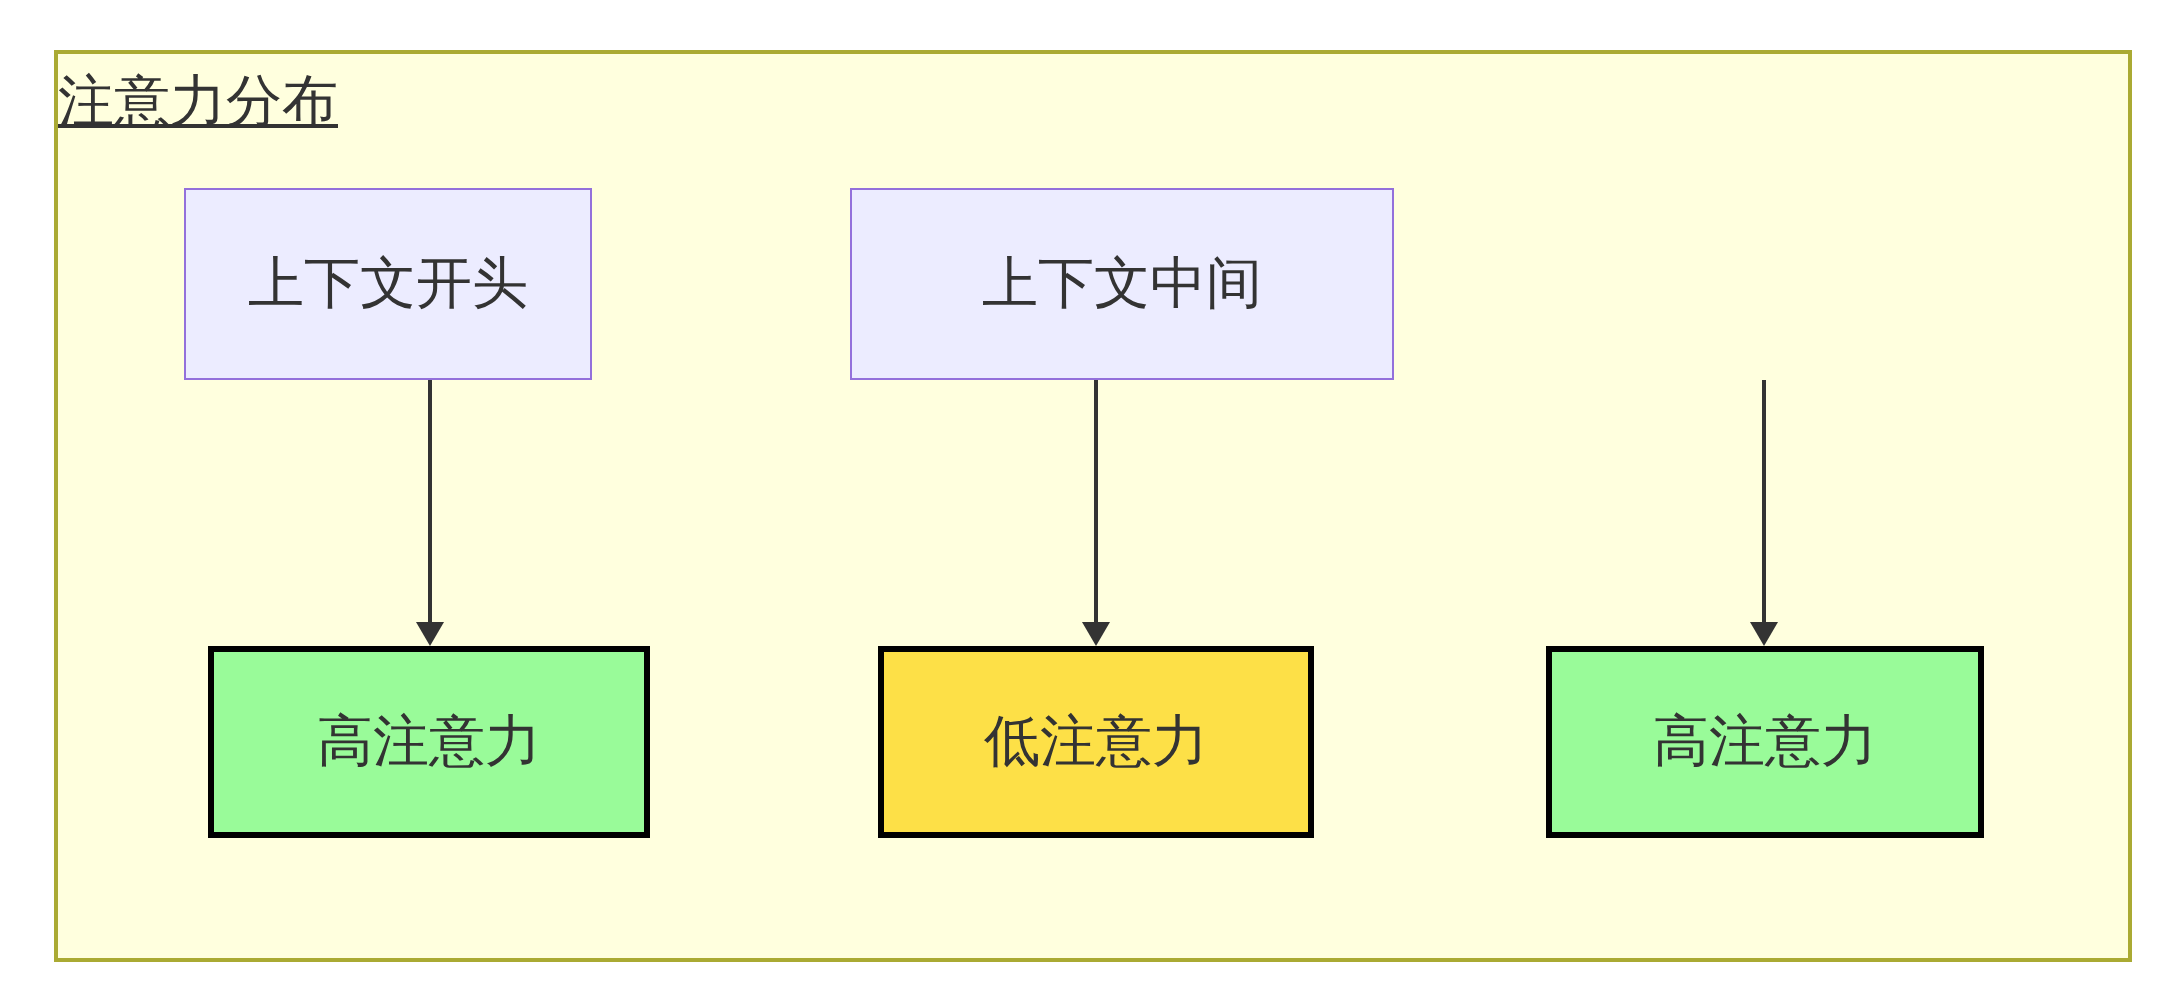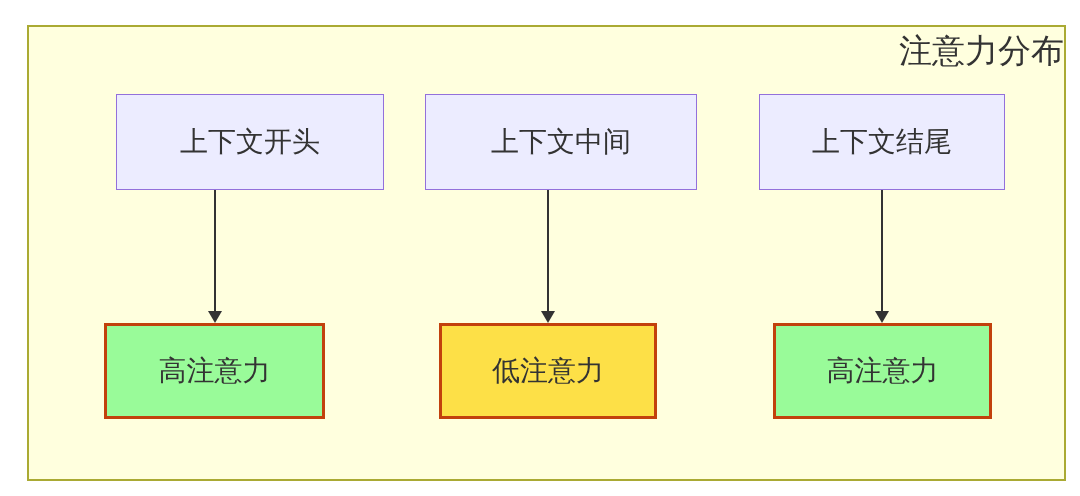--- a/index.html
+++ b/index.html
@@ -23,50 +23,51 @@
     height: 456px;
     box-sizing: border-box;
     background: #ffffde;
     border: 2px solid #aaaa33;
   }
   .diagram-title {
     position: absolute;
     top: 8px;
     left: 0;
     right: 0;
-    text-align: right;
-    font-size: 33px;
+    text-align: left;
+    font-size: 28px;
     line-height: 32px;
     color: #333333;
     white-space: nowrap;
+    text-decoration: underline;
   }
   .node {
     position: absolute;
     height: 96px;
     box-sizing: border-box;
     display: flex;
     align-items: center;
     justify-content: center;
     font-size: 28px;
     color: #333333;
     white-space: nowrap;
   }
   .node.src {
     top: 67px;
     background: #ECECFF;
     border: 1.5px solid #9370DB;
   }
   .node.tgt {
     top: 296px;
-    border: 3px solid #c2410c;
+    border: 3px solid #000000;
   }
   .node.tgt.high { background: #99fb99; }
   .node.tgt.low  { background: #fde047; }
 
-  #src-1 { left: 63px;  width: 268px; margin-left: 24px; }
+  #src-1 { left: 63px;  width: 204px; }
   #src-2 { left: 396px; width: 272px; }
   #src-3 { left: 730px; width: 246px; }
   #tgt-1 { left: 75px;  width: 221px; }
   #tgt-2 { left: 410px; width: 218px; }
   #tgt-3 { left: 744px; width: 219px; }
 
   .arrow {
     position: absolute;
     top: 163px;
     width: 14px;
@@ -97,21 +98,20 @@
 </head>
 <body>
 
 <div class="stage">
   <div class="diagram-container">
 
     <div class="diagram-title">注意力分布</div>
 
     <div class="node src" id="src-1">上下文开头</div>
     <div class="node src" id="src-2">上下文中间</div>
-    <div class="node src" id="src-3">上下文结尾</div>
 
     <div class="arrow" id="arrow-1">
       <div class="shaft"></div>
       <div class="head"></div>
     </div>
     <div class="arrow" id="arrow-2">
       <div class="shaft"></div>
       <div class="head"></div>
     </div>
     <div class="arrow" id="arrow-3">

